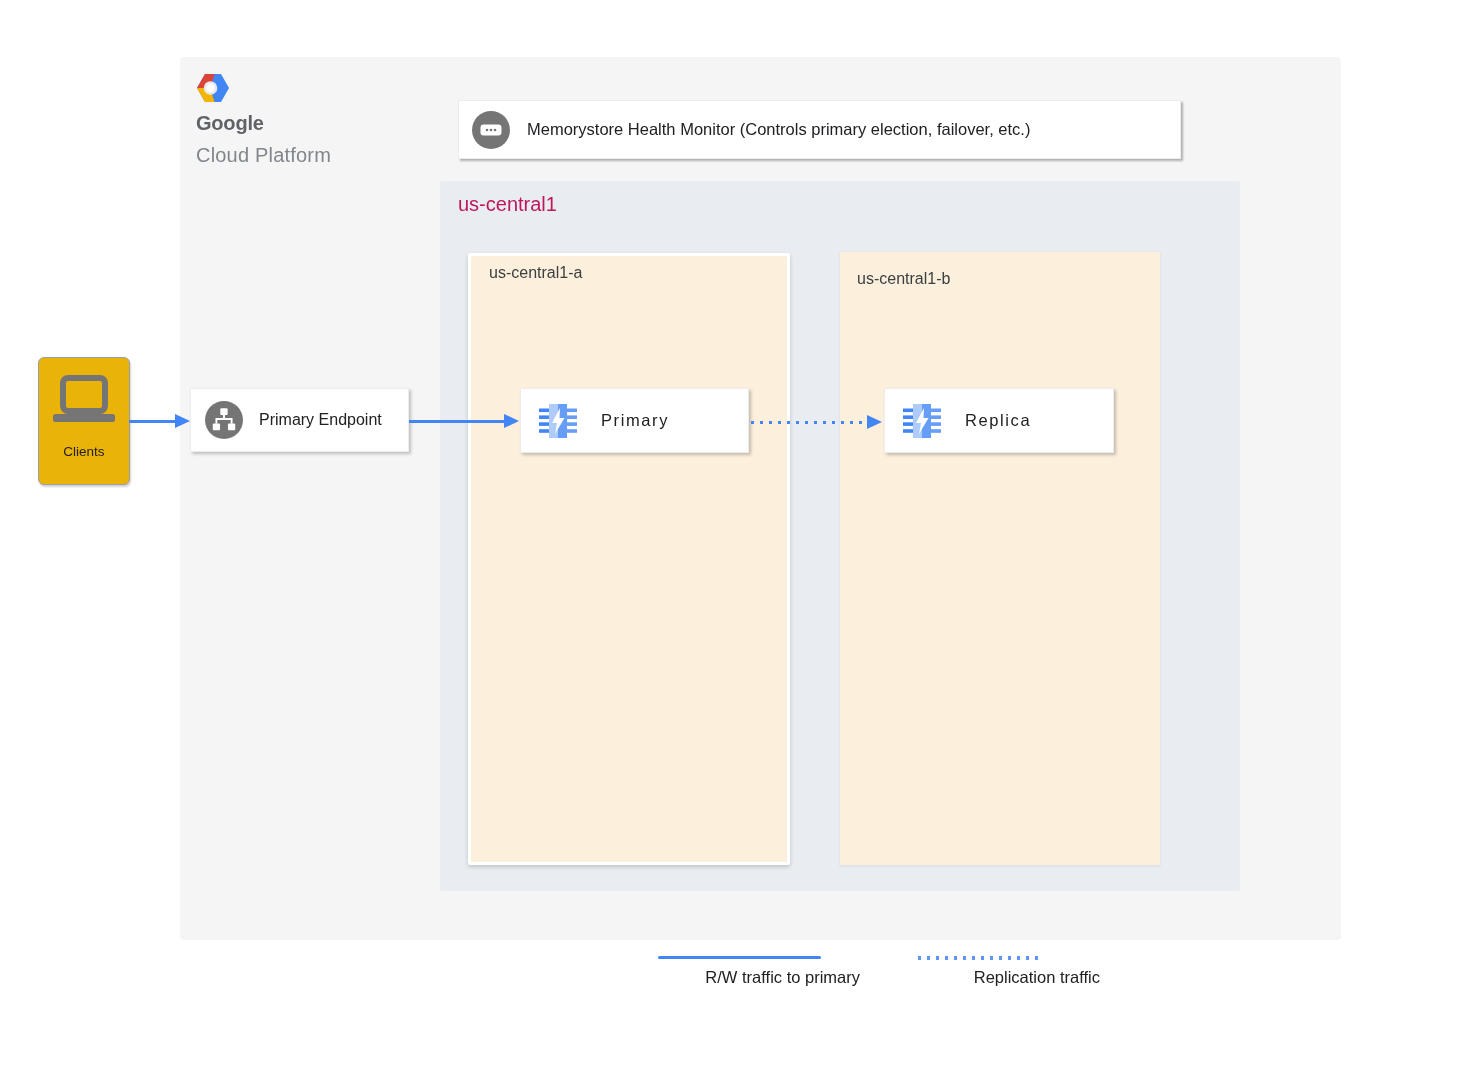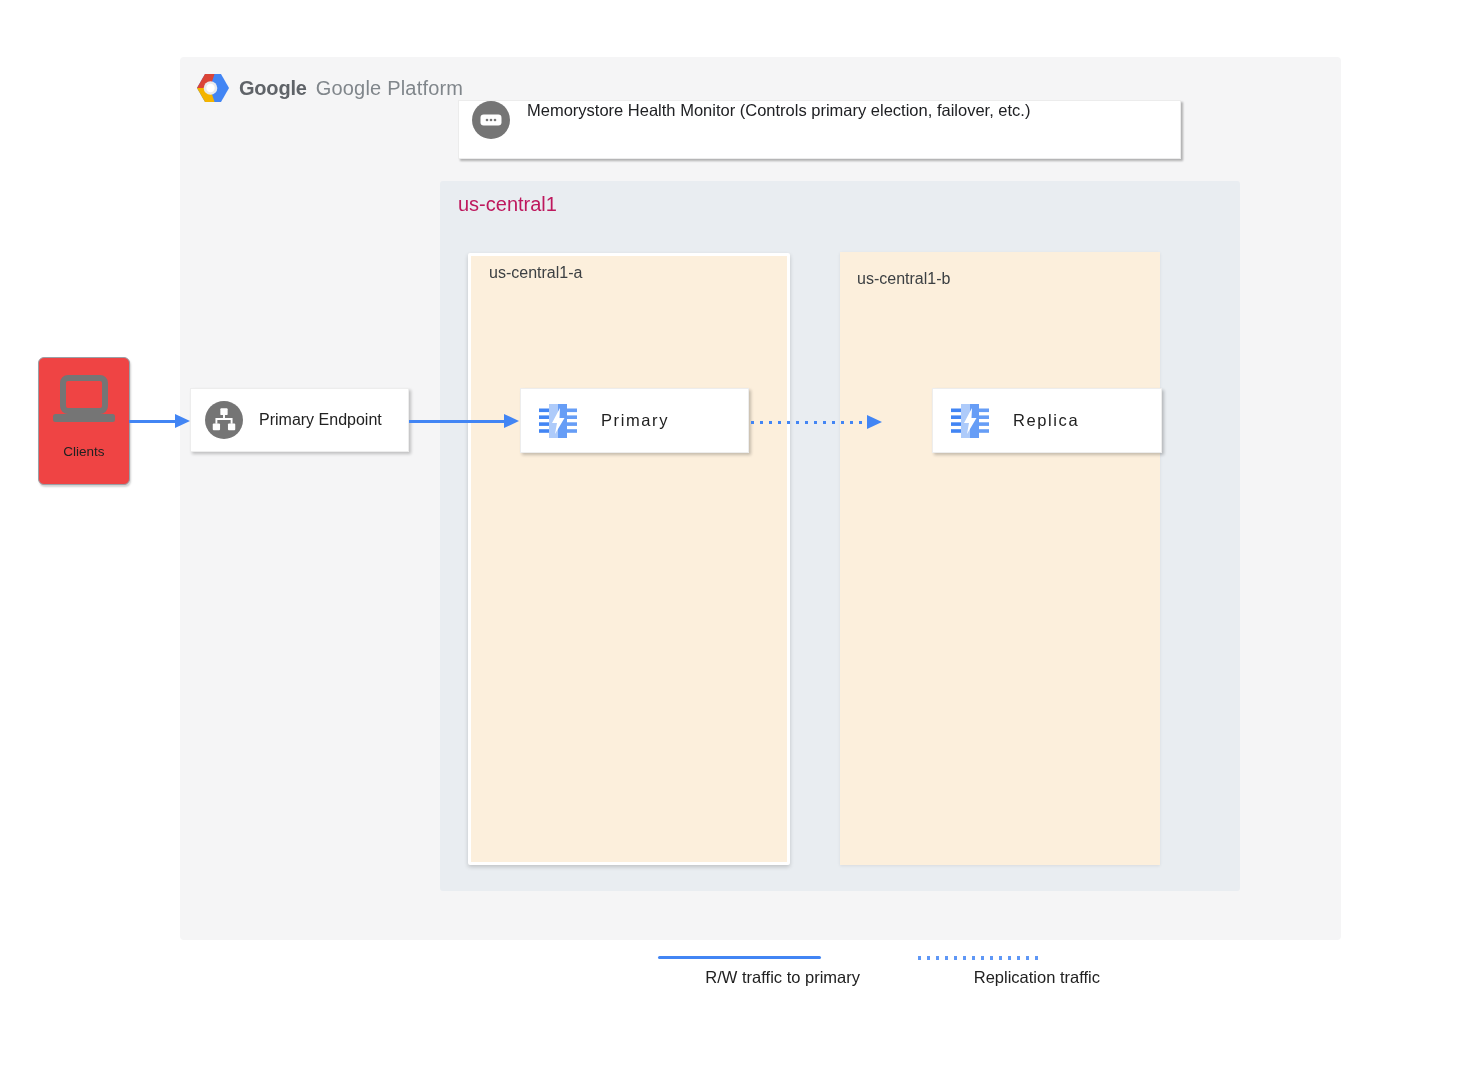--- a/index.html
+++ b/index.html
@@ -5,54 +5,54 @@
   * { margin:0; padding:0; box-sizing:border-box; }
   html,body { width:1483px; height:1075px; background:#ffffff;
     font-family:"Liberation Sans", sans-serif; }
   #canvas { position:relative; width:1483px; height:1075px; background:#ffffff; overflow:hidden; }
 
   
   .gcp-bg { position:absolute; left:180px; top:57px; width:1161px; height:883px;
     background:#f5f5f6; border-radius:4px; }
 
   
-  .gcp-logo { position:absolute; left:196px; top:73px; display:flex; align-items:center; gap:9px; }
+  .gcp-logo { position:absolute; left:196px; top:73px; display:flex; align-items:flex-start; gap:9px;flex-direction:column; }
   .gcp-logo .word1 { font-size:20px; font-weight:600; color:#5f6368; letter-spacing:-0.2px; }
   .gcp-logo .word2 { font-size:20px; font-weight:400; color:#80868b; letter-spacing:0.2px; }
 
   
   .monitor-box { position:absolute; left:458px; top:100px; width:723px; height:59px;
     background:#ffffff; border:1px solid #ececec; box-shadow:2px 2px 2px rgba(0,0,0,0.28);
-    display:flex; padding-left:13px; gap:17px; }
+    display:flex; align-items:center; padding-left:13px; gap:17px; }
   .monitor-box .label { font-size:16.5px; color:#202124; }
 
   
   .region-box { position:absolute; left:440px; top:181px; width:800px; height:710px;
     background:#e9edf1; border-radius:3px; }
   .region-label { position:absolute; left:458px; top:193px; font-size:20px; color:#be185d; }
   .zone { position:absolute; background:#fcefdc; }
   .zone-a { left:468px; top:253px; width:322px; height:612px;
     border:3px solid #ffffff; box-shadow:0 2px 4px rgba(0,0,0,0.18); border-radius:2px; }
   .zone-b { left:840px; top:252px; width:320px; height:613px; box-shadow:0 1px 3px rgba(0,0,0,0.08); }
   .zone-label { position:absolute; font-size:16px; color:#3c4043; }
   .zone-a-label { left:489px; top:264px; }
   .zone-b-label { left:857px; top:270px; }
 
   
   .node-box { position:absolute; background:#ffffff; border:1px solid #ededed;
     box-shadow:2px 2px 3px rgba(0,0,0,0.22); display:flex; align-items:center; }
   .endpoint-box { left:190px; top:388px; width:219px; height:64px; padding-left:14px; gap:16px; }
   .endpoint-box .label { font-size:16px; color:#212121; }
   .primary-box { left:520px; top:388px; width:229px; height:65px; padding-left:15px; gap:21px; }
-  .replica-box { left:884px; top:388px; width:230px; height:65px; padding-left:15px; gap:21px;margin-left:48px; }
+  .replica-box { left:884px; top:388px; width:230px; height:65px; padding-left:15px; gap:21px; }
   .mem-label { font-size:16.5px; color:#212121; letter-spacing:1.6px; }
 
   
   .clients-box { position:absolute; left:38px; top:357px; width:92px; height:128px;
-    background:#ef4444; border:1px solid #9aa0a6; border-radius:6px;
+    background:#eab308; border:1px solid #9aa0a6; border-radius:6px;
     box-shadow:1px 2px 2px rgba(0,0,0,0.18);
     display:flex; flex-direction:column; align-items:center; }
   .clients-box .label { font-size:13.5px; color:#212121; margin-top:15px; }
   .clients-box svg { margin-top:17px; }
 
   
   .arrow-line { position:absolute; height:3px; background:#4285f4; }
   .arrow-dotted { position:absolute; height:3px;
     background-image:repeating-linear-gradient(to right,#4285f4 0 3px,transparent 3px 9px); }
   .arrow-head { position:absolute; width:0; height:0;
@@ -78,21 +78,21 @@
     <span style="display:inline-flex;">
       <svg width="34" height="30" viewBox="0 0 34 30">
         <polygon points="9,1 25,1 33,15 25,29 9,29 1,15" fill="#4285f4"></polygon>
         <polygon points="9,1 18.5,1 14,15 1,15" fill="#db4437"></polygon>
         <polygon points="1,15 14,15 18.5,29 9,29" fill="#f4b400"></polygon>
         <circle cx="14.5" cy="15" r="6.8" fill="#e8eaed"></circle>
         <circle cx="14.5" cy="15" r="4.2" fill="#ffffff"></circle>
       </svg>
     </span>
     <span class="word1">Google</span>
-    <span class="word2">Google Platform</span>
+    <span class="word2">Cloud Platform</span>
   </div>
 
   <div class="monitor-box">
     <span style="display:inline-flex;">
       <svg width="38" height="38" viewBox="0 0 38 38">
         <circle cx="19" cy="19" r="19" fill="#757575"></circle>
         <rect x="8.5" y="13.5" width="21" height="11" rx="3.2" fill="#ffffff"></rect>
         <circle cx="15" cy="19" r="1.3" fill="#757575"></circle>
         <circle cx="19" cy="19" r="1.3" fill="#757575"></circle>
         <circle cx="23" cy="19" r="1.3" fill="#757575"></circle>

